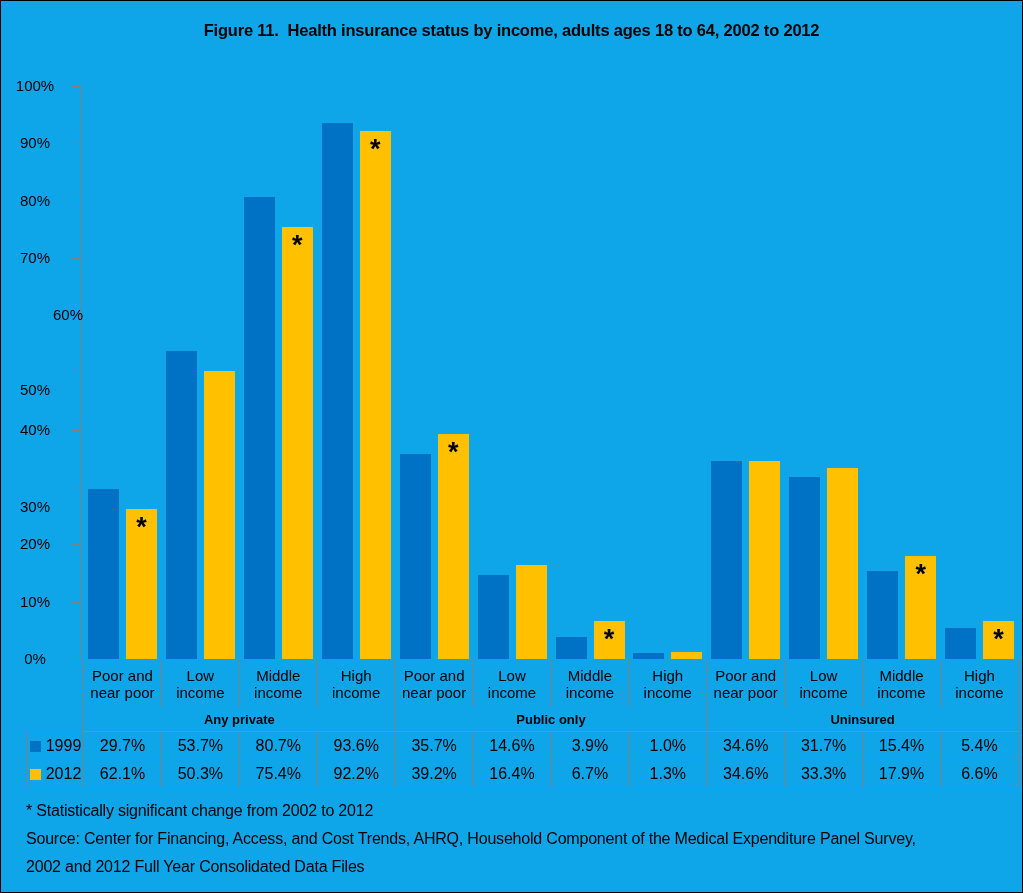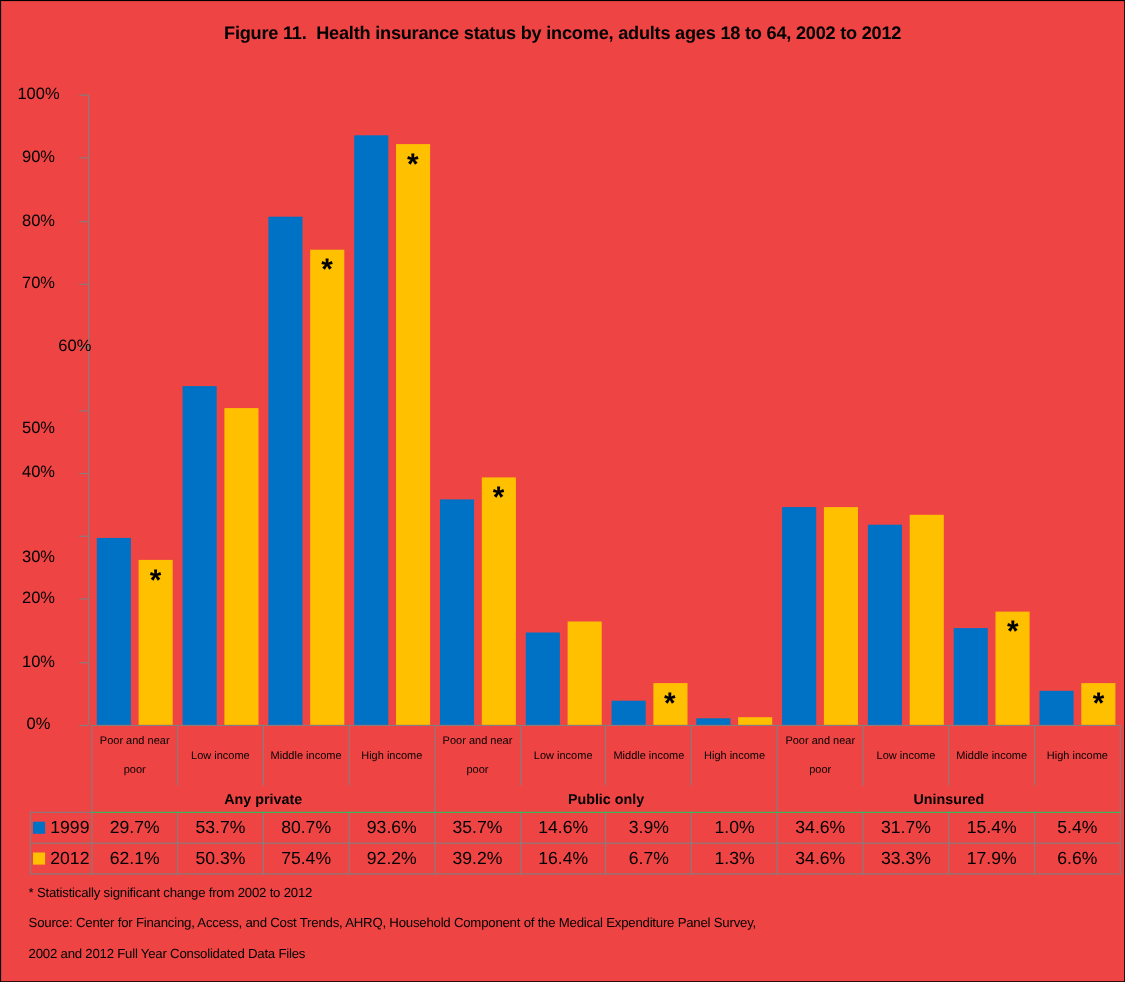--- a/index.html
+++ b/index.html
@@ -1,20 +1,20 @@
 <!DOCTYPE html>
 <html><head>
 <meta charset="utf-8">
 <style>
   html, body { margin: 0; padding: 0; background: #fff; }
   #canvas {
     position: relative;
     width: 1023px;
     height: 893px;
-    background: #ef4444;
+    background: #0ea5e9;
     border: 1px solid #000000;
     box-sizing: border-box;
     overflow: hidden;
     font-family: "Liberation Sans", sans-serif;
     color: #000;
   }
   #figure-title {
     position: absolute;
     top: 20px;
     left: 0;
@@ -72,22 +72,22 @@
     padding: 0;
     text-align: center;
     vertical-align: middle;
     overflow: hidden;
   }
   td.blank-cell { border: none; }
   td.cat-cell {
     border: 1px solid #808080;
     border-bottom: none;
     height: 47px;
-    font-size: 10px;
-    line-height: 27px;
+    font-size: 15px;
+    line-height: 17px;
   }
   td.group-cell {
     border-left: 1px solid #808080;
     border-right: 1px solid #808080;
     border-bottom: 1px solid #22c55e;
     height: 24px;
     font-size: 13px;
     font-weight: bold;
   }
   td.legend-cell, td.val-cell {
@@ -100,21 +100,21 @@
     height: 11px;
     margin-right: 5px;
     vertical-align: -1px;
   }
   
   #footnotes {
     position: absolute;
     left: 25px;
     top: 796px;
     width: 985px;
-    font-size: 12px;
+    font-size: 16px;
     line-height: 28px;
     letter-spacing: -0.2px;
   }
 </style>
 </head>
 <body>
 
 <div id="canvas">
   <div id="figure-title">Figure 11.  Health insurance status by income, adults ages 18 to 64, 2002 to 2012</div>
 

